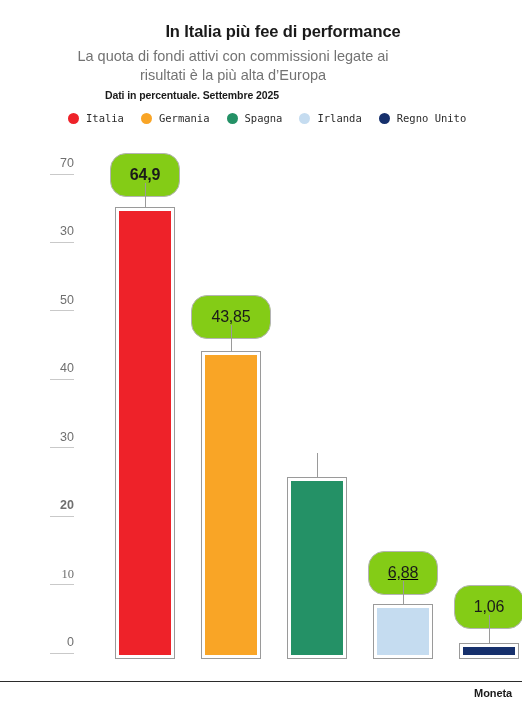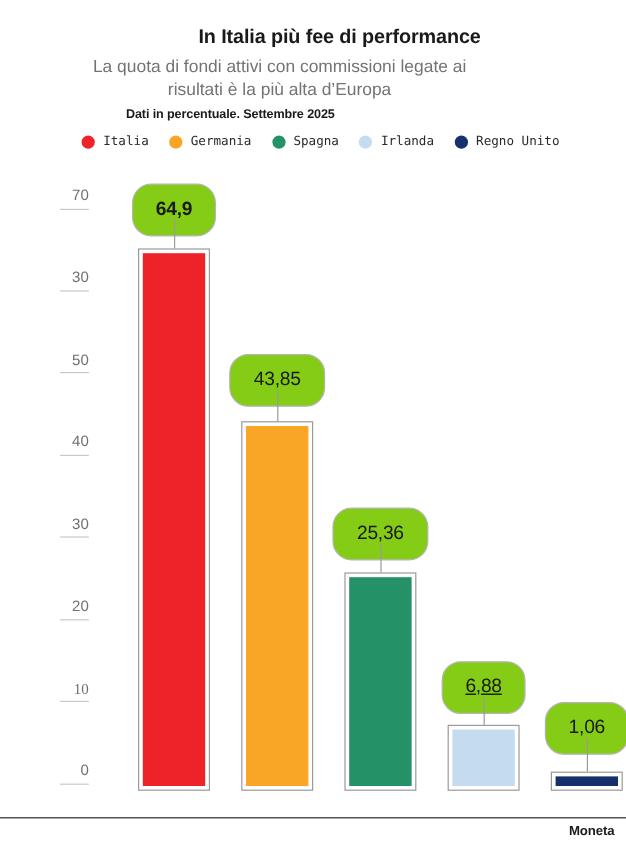--- a/index.html
+++ b/index.html
@@ -225,21 +225,21 @@
         <span class="ytick-rule"></span>
       </div>
       <div class="ytick" style="left: 18px; top: 362.286px;">
         <span class="ytick-label">40</span>
         <span class="ytick-rule"></span>
       </div>
       <div class="ytick" style="left: 18px; top: 430.714px;">
         <span class="ytick-label">30</span>
         <span class="ytick-rule"></span>
       </div>
-      <div class="ytick" style="left: 18px; top: 499.143px;">
+      <div class="ytick" style="left: 18px; top: 499.143px; font-weight: bold;">
         <span class="ytick-label">20</span>
         <span class="ytick-rule"></span>
       </div>
       <div class="ytick" style="left: 18px; top: 567.571px; font-family: Liberation Serif, serif;">
         <span class="ytick-label">10</span>
         <span class="ytick-rule"></span>
       </div>
       <div class="ytick" style="left: 18px; top: 636px;">
         <span class="ytick-label">0</span>
         <span class="ytick-rule"></span>
@@ -254,23 +254,20 @@
       <div class="bar-frame" style="left: 185px; top: 350.941px; width: 60px; height: 308.059px;">
         <div class="bar-fill" style="background: rgb(249, 165, 38);"></div>
       </div>
       <div class="callout" style="left: 175px; top: 295px; width: 80px;">
         <span class="callout-text">43,85</span>
       </div>
       <div class="connector" style="left: 215px; top: 325px; height: 25.9407px;"></div>
       <div class="bar-frame" style="left: 271px; top: 477.465px; width: 60px; height: 181.535px;">
         <div class="bar-fill" style="background: rgb(36, 145, 102);"></div>
       </div>
-      <div class="callout" style="left: 261px; top: 423px; width: 80px;">
-        <span class="callout-text">25,36</span>
-      </div>
       <div class="connector" style="left: 301px; top: 453px; height: 24.4651px;"></div>
       <div class="bar-frame" style="left: 357px; top: 603.921px; width: 60px; height: 55.0789px;">
         <div class="bar-fill" style="background: rgb(197, 220, 240);"></div>
       </div>
       <div class="callout" style="left: 352px; top: 551px; width: 70px; text-decoration: underline;">
         <span class="callout-text">6,88</span>
       </div>
       <div class="connector" style="left: 387px; top: 581px; height: 22.9211px;"></div>
       <div class="bar-frame" style="left: 443px; top: 643px; width: 60px; height: 16px;">
         <div class="bar-fill" style="background: rgb(22, 48, 108);"></div>

